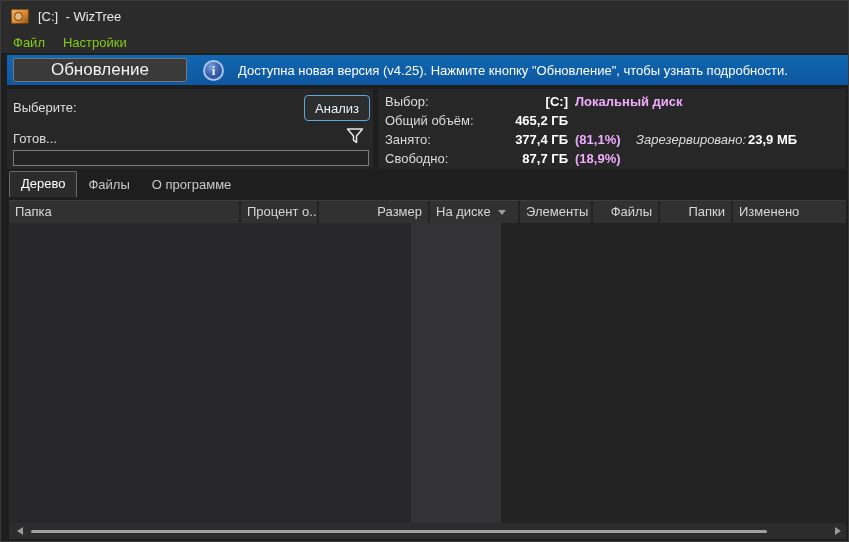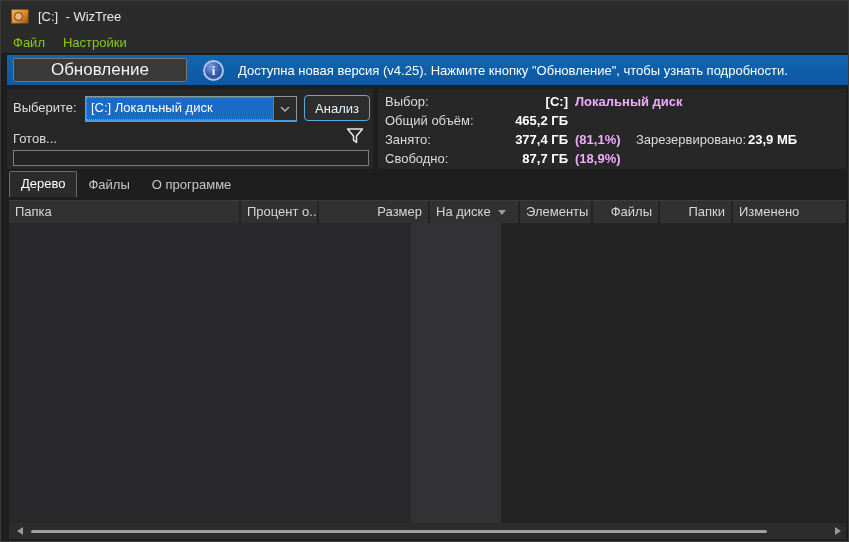--- a/index.html
+++ b/index.html
@@ -62,21 +62,21 @@
     font-family:inherit; font-size:13px; cursor:pointer;
   }
   .status { left:6px; top:42px; }
   .funnel { position:absolute; right:8px; top:37px; width:20px; height:20px; cursor:pointer; }
   .progress { position:absolute; left:6px; top:61px; width:356px; height:16px; border:1px solid #7d7d7d; background:#232323; }
   
   .irow { position:absolute; left:0; width:100%; height:18px; }
   .irow .ilabel { position:absolute; left:7px; color:#dcdcdc; white-space:nowrap; }
   .irow .ivalue { position:absolute; left:95px; width:95px; text-align:right; color:#ffffff; font-weight:bold; white-space:nowrap; }
   .irow .ipct, .irow .iname { position:absolute; left:197px; color:#f0abfc; font-weight:bold; white-space:nowrap; }
-  .irow .irlabel { position:absolute; left:258px; color:#dcdcdc; white-space:nowrap; }
+  .irow .irlabel { position:absolute; left:258px; color:#dcdcdc; white-space:nowrap;font-style:italic; }
   .irow .irvalue { position:absolute; left:370px; color:#ffffff; font-weight:bold; white-space:nowrap; }
   .r0{top:5px} .r1{top:24px} .r2{top:43px} .r3{top:62px}
   
   .tabs { position:absolute; left:8px; top:170px; height:26px; display:flex; align-items:flex-end; }
   .tab { padding:0 11px; line-height:25px; color:#c9c9c9; cursor:pointer; white-space:nowrap; }
   .tab.active {
     background:#2b2b2b; color:#ffffff; border:1px solid #6b6b6b; border-bottom:none;
     border-radius:2px 2px 0 0; line-height:24px; height:26px;
   }
   
@@ -120,28 +120,20 @@
   </div>
 
   <div class="banner">
     <button class="update-btn">Обновление</button>
     <span class="info-icon">i</span>
     <span class="banner-msg">Доступна новая версия (v4.25). Нажмите кнопку "Обновление", чтобы узнать подробности.</span>
   </div>
 
   <div class="panel panel-left">
     <span class="lbl sel-label">Выберите:</span>
-    <div class="combo">
-      <span class="combo-value">[C:] Локальный диск</span>
-      <span class="combo-arrow">
-        <svg width="10" height="6" viewBox="0 0 10 6">
-            <polyline points="1,1 5,5 9,1" fill="none" stroke="#b8b8b8" stroke-width="1.4"></polyline>
-          </svg>
-      </span>
-    </div>
     <button class="analyze-btn">Анализ</button>
     <span class="lbl status">Готов...</span>
     <span class="funnel">
       <svg width="20" height="20" viewBox="0 0 20 20">
           <path d="M2.5 3 L17.5 3 L11.5 10 L11.5 16.5 L8.5 14.2 L8.5 10 Z" fill="none" stroke="#e8e8e8" stroke-width="1.5" stroke-linejoin="round"></path>
         </svg>
     </span>
     <div class="progress"></div>
   </div>
 

